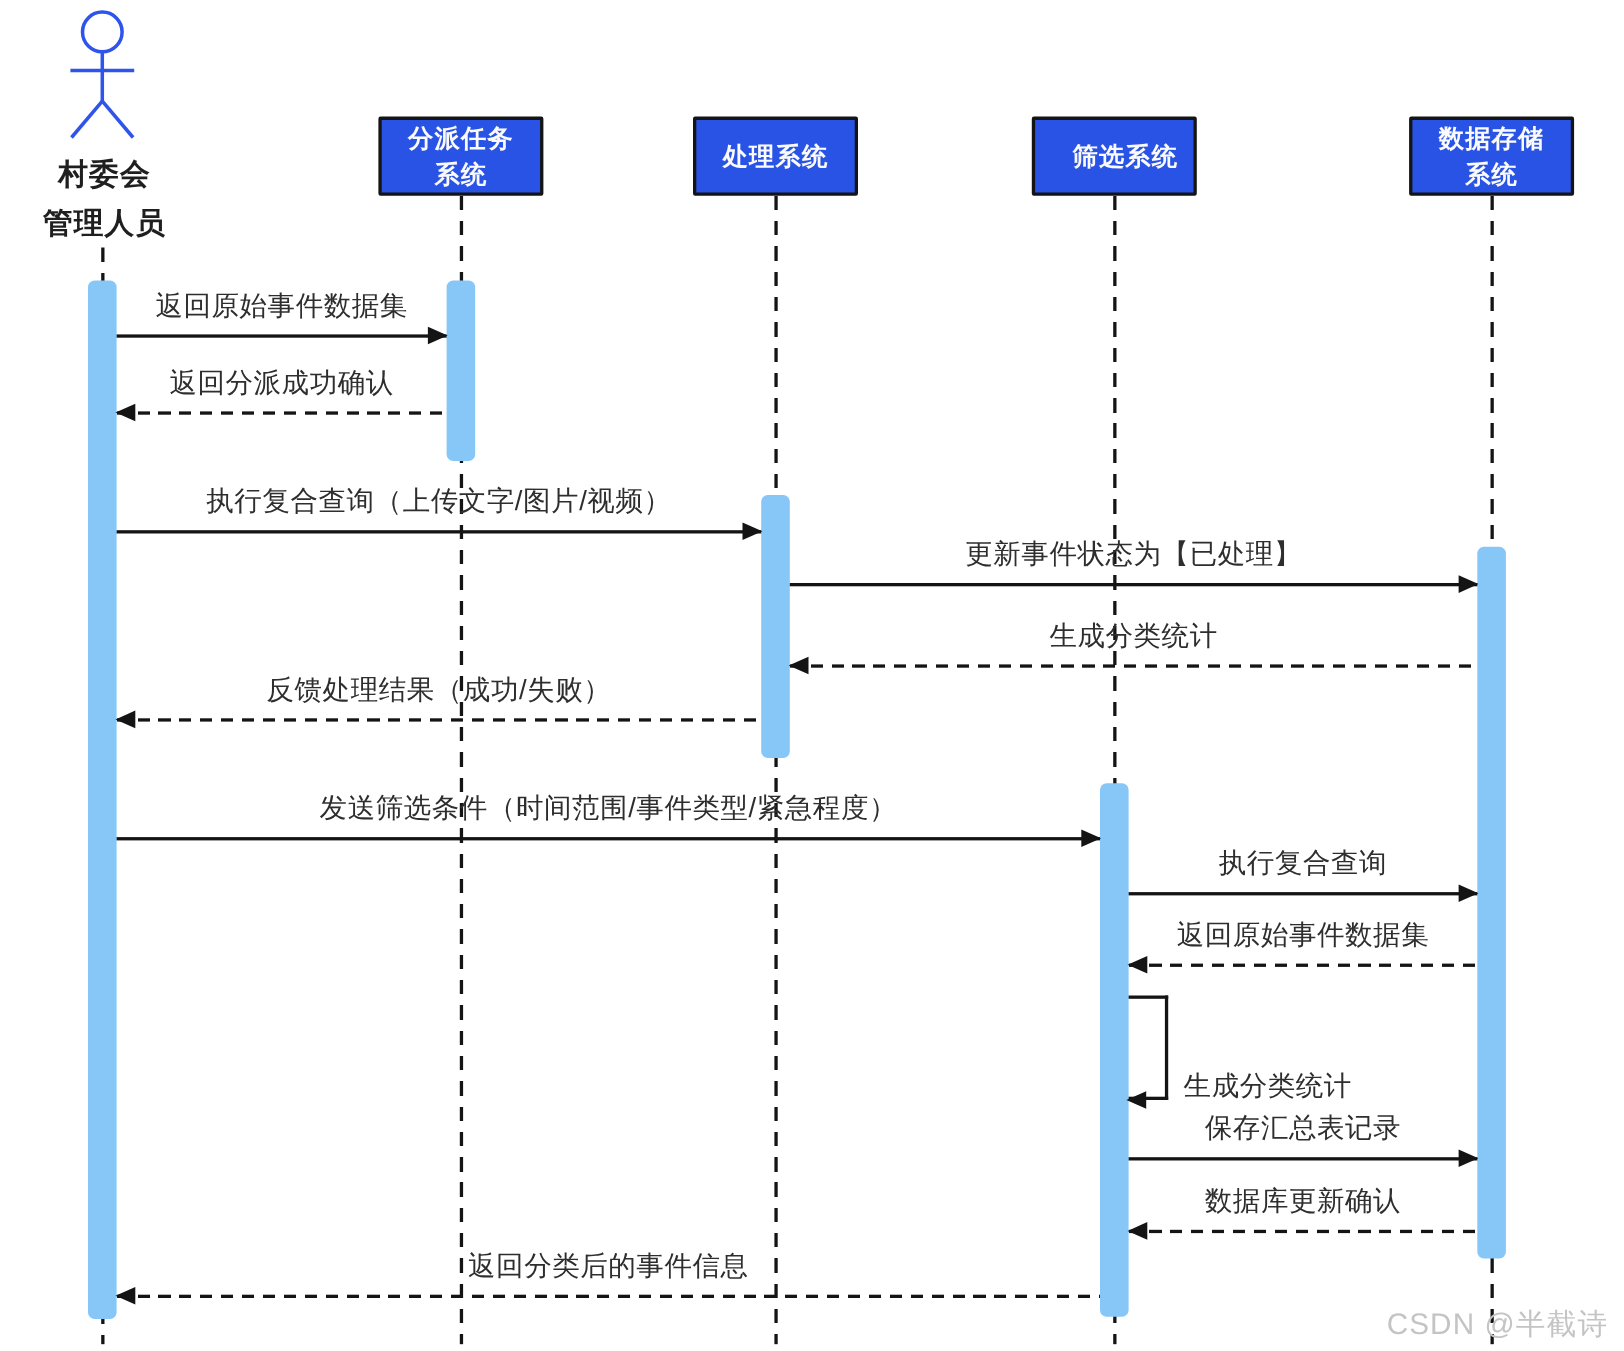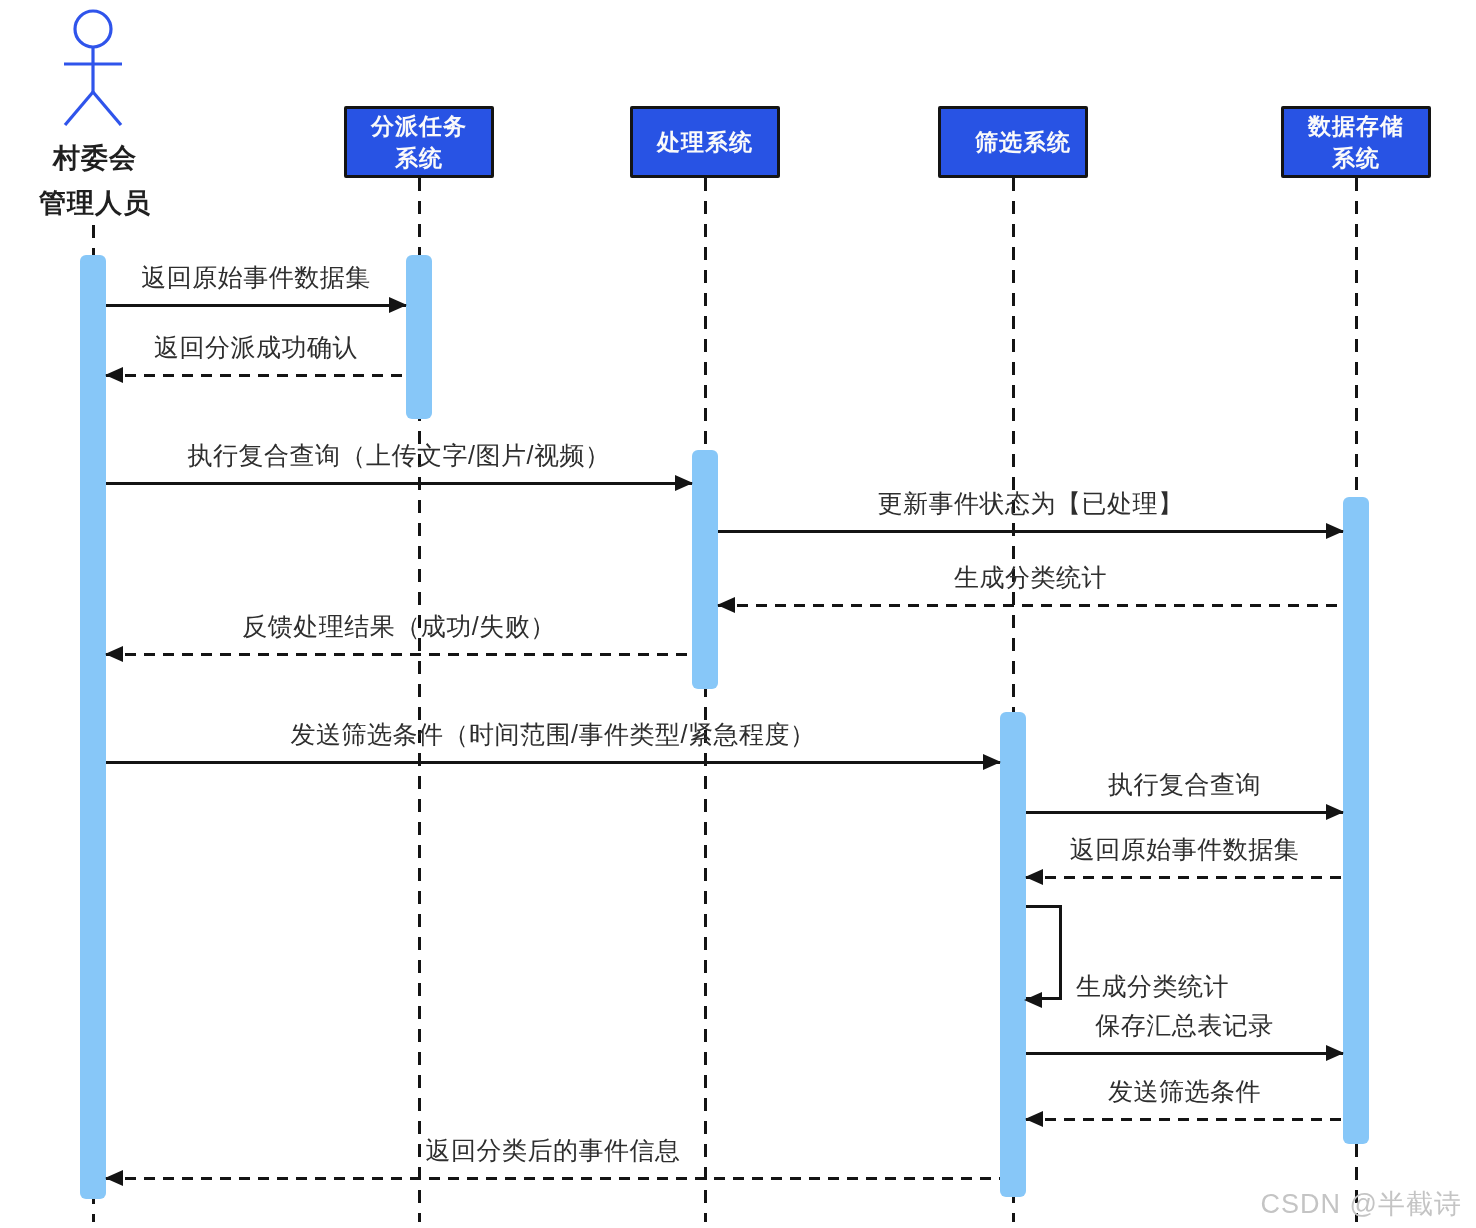--- a/index.html
+++ b/index.html
@@ -149,19 +149,19 @@
     <div class="self-label" style="left: 1076px; top: 923px;">生成分类统计</div>
     <div class="msg-arrow" style="left: 1026px; top: 1045px; width: 317px;">
       <div class="msg-line"></div>
       <div class="head-right"></div>
     </div>
     <div class="msg-label" style="left: 1184.5px; top: 1009px;">保存汇总表记录</div>
     <div class="msg-arrow" style="left: 1026px; top: 1111px; width: 317px;">
       <div class="msg-line dashed"></div>
       <div class="head-left"></div>
     </div>
-    <div class="msg-label" style="left: 1184.5px; top: 1075px;">发送筛选条件</div>
+    <div class="msg-label" style="left: 1184.5px; top: 1075px;">数据库更新确认</div>
     <div class="msg-arrow" style="left: 106px; top: 1170px; width: 894px;">
       <div class="msg-line dashed"></div>
       <div class="head-left"></div>
     </div>
     <div class="msg-label" style="left: 553px; top: 1134px;">返回分类后的事件信息</div>
   </div>
 
 </body></html>

